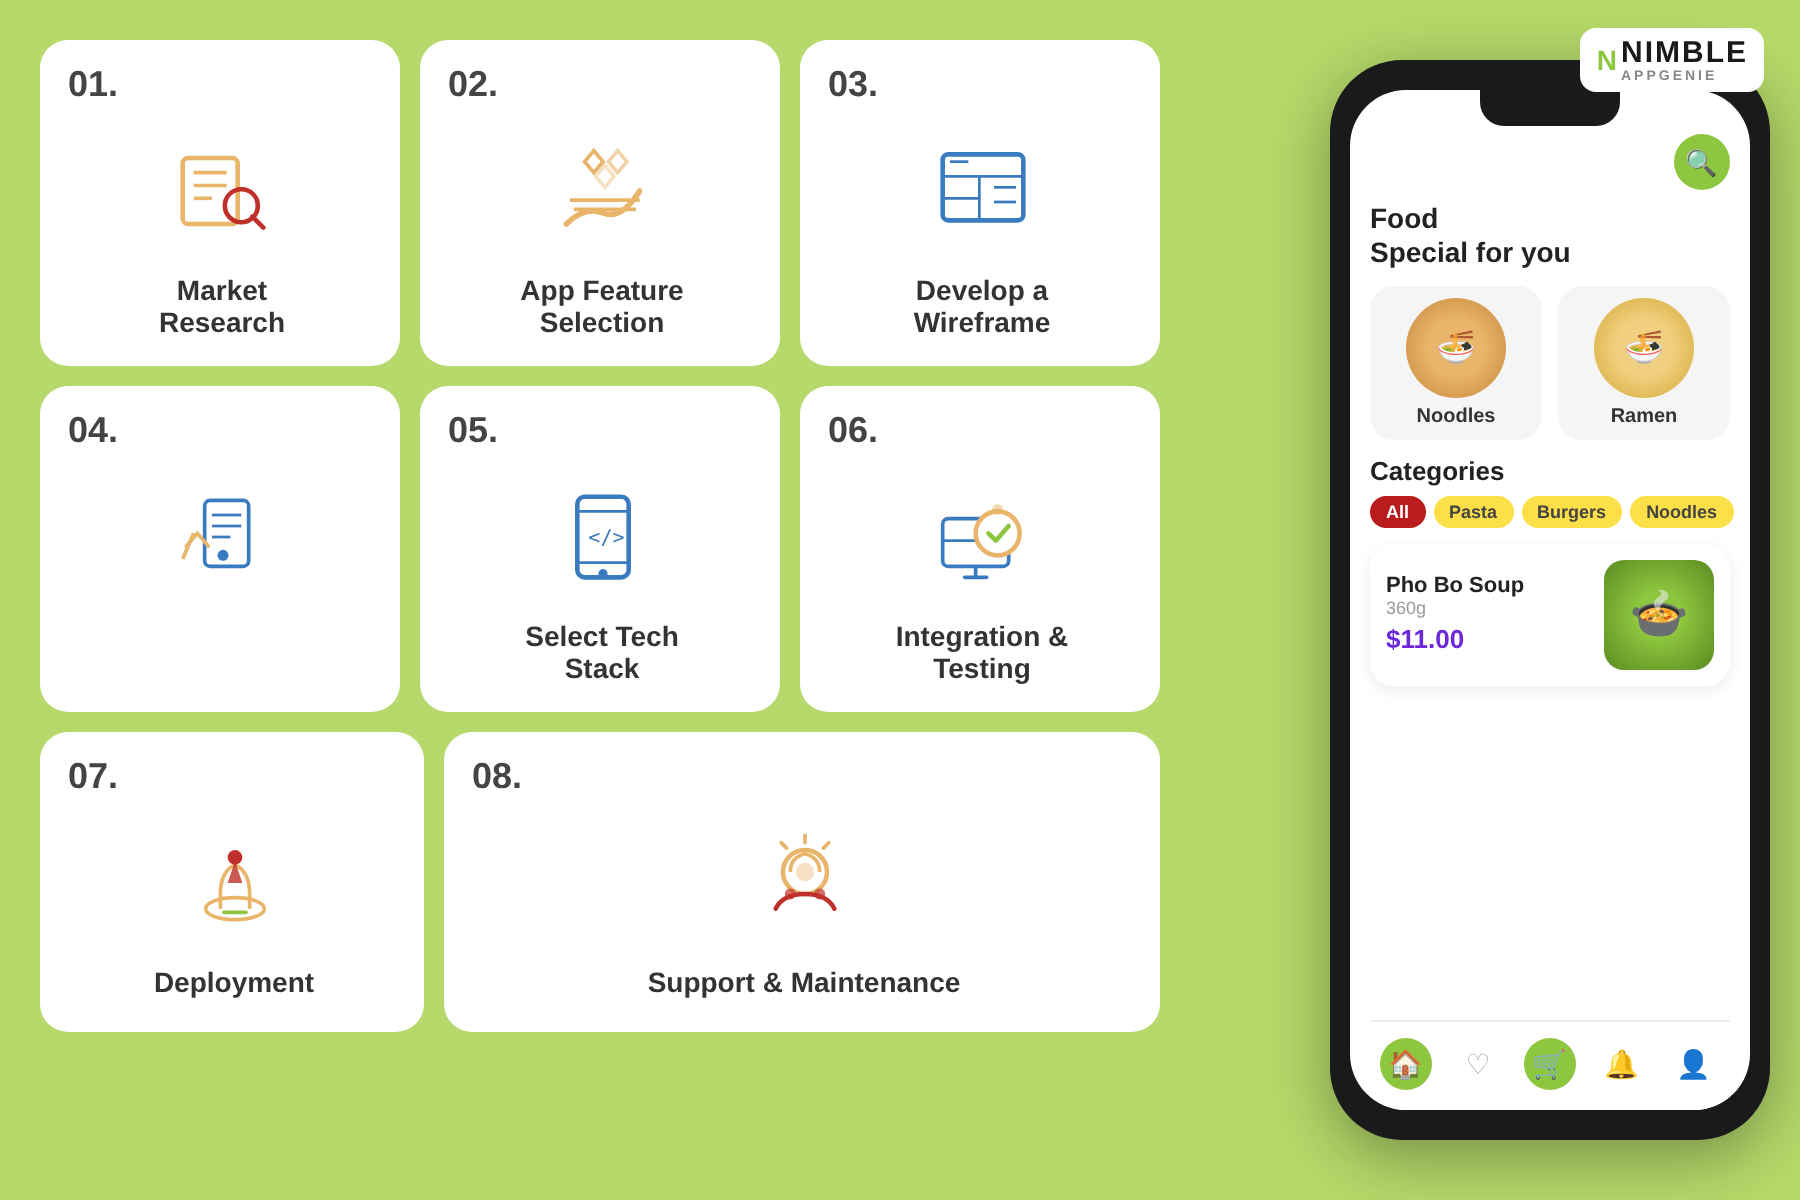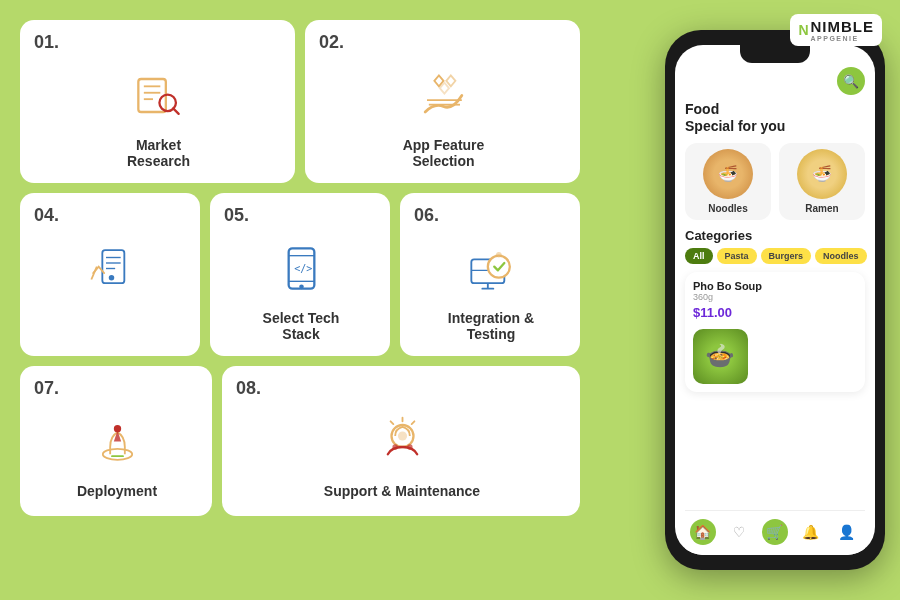--- a/index.html
+++ b/index.html
@@ -196,33 +196,32 @@
     }
     .cat-btn {
       padding: 3px 8px;
       border-radius: 12px;
       font-size: 9px;
       font-weight: 600;
       background: #fde047;
       color: #444;
     }
     .cat-btn.active {
-      background: #4d7c0f;
+      background: #b91c1c;
       color: #fff;
     }
     .product-card {
       background: #fff;
       border-radius: 12px;
       box-shadow: 0 2px 8px rgba(0,0,0,0.08);
       padding: 8px;
       display: flex;
-      align-items: flex-start;
-      gap: 9px;
+      align-items: center;
+      gap: 24px;
       margin-bottom: 6px;
-      flex-direction: column;
     }
     .product-info { flex: 1; }
     .product-name {
       font-size: 11px;
       font-weight: 700;
       color: #222;
     }
     .product-weight {
       font-size: 9px;
       color: #999;
@@ -331,20 +330,35 @@
             <polygon points="20,14 25,8 30,14 25,20" fill="none" stroke="#e8b56a" stroke-width="2"></polygon>
             <polygon points="33,14 38,8 43,14 38,20" fill="none" stroke="#e8b56a" stroke-width="2" opacity="0.6"></polygon>
             <polygon points="26,22 31,16 36,22 31,28" fill="none" stroke="#e8b56a" stroke-width="2" opacity="0.4"></polygon>
             <line x1="12" y1="35" x2="50" y2="35" stroke="#e8b56a" stroke-width="2"></line>
             <line x1="14" y1="40" x2="48" y2="40" stroke="#e8b56a" stroke-width="2"></line>
           </svg>
         </div>
         <span class="card-label">App Feature<br>Selection</span>
       </div>
 
+      <div class="card">
+        <span class="card-number">03.</span>
+        <div class="card-icon">
+          <svg class="icon-svg" viewBox="0 0 60 60" xmlns="http://www.w3.org/2000/svg">
+            <rect x="8" y="10" width="44" height="36" rx="3" fill="#fff" stroke="#3a7abf" stroke-width="2.5"></rect>
+            <line x1="8" y1="22" x2="52" y2="22" stroke="#3a7abf" stroke-width="1.5"></line>
+            <line x1="28" y1="22" x2="28" y2="46" stroke="#3a7abf" stroke-width="1.5"></line>
+            <line x1="8" y1="34" x2="28" y2="34" stroke="#3a7abf" stroke-width="1.5"></line>
+            <line x1="36" y1="28" x2="48" y2="28" stroke="#3a7abf" stroke-width="1.5"></line>
+            <line x1="36" y1="36" x2="48" y2="36" stroke="#3a7abf" stroke-width="1.5"></line>
+            <line x1="12" y1="14" x2="22" y2="14" stroke="#3a7abf" stroke-width="1.5"></line>
+          </svg>
+        </div>
+        <span class="card-label">Develop a<br>Wireframe</span>
+      </div>
     </div>
 
     <div class="grid-row">
 
       <div class="card">
         <span class="card-number">04.</span>
         <div class="card-icon">
           <svg class="icon-svg" viewBox="0 0 60 60" xmlns="http://www.w3.org/2000/svg">
             <rect x="20" y="10" width="24" height="36" rx="3" fill="#fff" stroke="#3a7abf" stroke-width="2"></rect>
             <line x1="24" y1="18" x2="40" y2="18" stroke="#3a7abf" stroke-width="1.5"></line>

